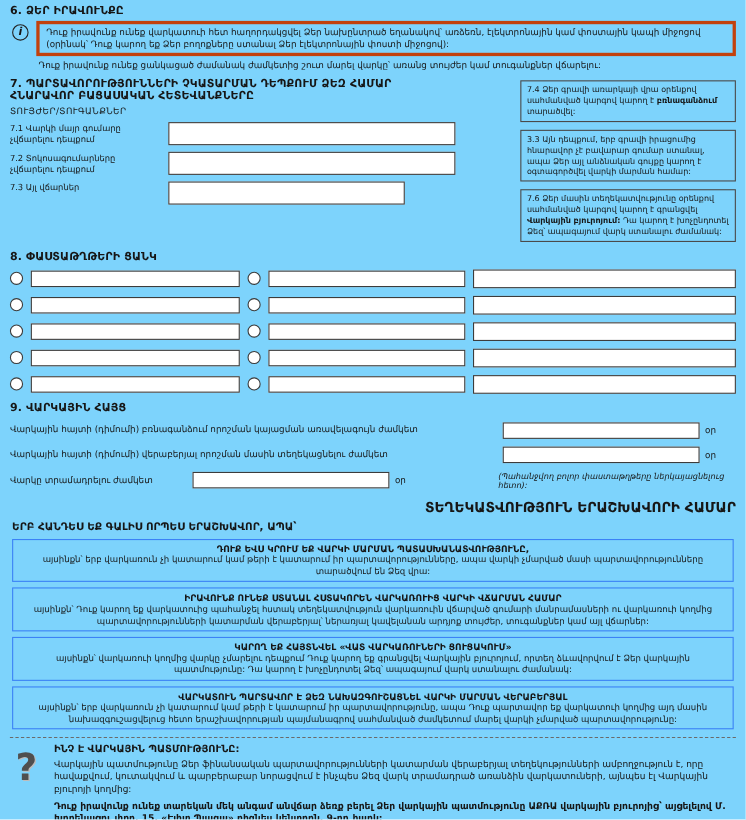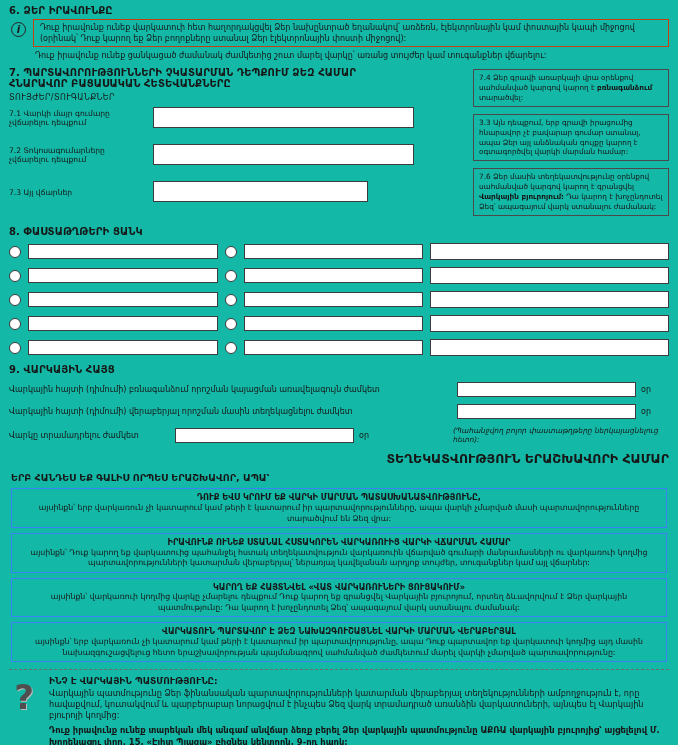--- a/index.html
+++ b/index.html
@@ -1,39 +1,39 @@
 <!DOCTYPE html>
 <html><head>
 <meta charset="utf-8">
 <style>
   * { margin:0; padding:0; box-sizing:border-box; }
   html, body { background:#ffffff; }
   .page {
     position:relative; width:678px; height:745px; overflow:hidden;
-    background:#14b8a6; color:#161616;
+    background:#7dd3fc; color:#161616;
     font-family:"DejaVu Sans", sans-serif;
     padding:5px 9px 4px 9px;
   }
   .sec-title { font-weight:bold; font-size:10px; letter-spacing:.1px; }
 
   
   .s6 { margin-bottom:7px; }
   .info-row { display:flex; align-items:flex-start; margin-top:3px; }
   .info-icon { flex:0 0 15px; height:15px; border:1.4px solid #222; border-radius:50%;
     font-size:10px; font-weight:bold; font-style:italic; line-height:12px;
     display:flex; align-items:center; justify-content:center; margin:3px 7px 0 2px; }
-  .info-box { flex:1; border:1px solid #c2410c; padding:2px 6px; font-size:8px; line-height:1.4; }
+  .info-box { flex:1; border:3px solid #c2410c; padding:2px 6px; font-size:8px; line-height:1.4; }
   .s6-p2 { font-size:8px; margin:4px 0 0 26px; }
 
   
   .s7 { display:flex; gap:14px; margin-bottom:8px; }
   .s7-left { flex:0 0 405px; }
   .s7-right { flex:1; display:flex; flex-direction:column; gap:7px; padding-top:2px;padding-left:45px; }
   .penalties { font-size:8px; letter-spacing:.4px; margin:4px 0 5px 0; }
-  .f-row { display:flex; align-items:center; margin-bottom:16px;gap:36px; }
+  .f-row { display:flex; align-items:flex-start; margin-bottom:6px;gap:36px; }
   .f-label { flex:0 0 108px; font-size:7.6px; line-height:1.25; padding-top:1px; }
   .f-input { flex:1; height:21px; border:1px solid #3c3c3c; background:#fff; }
   .f-input.short { flex:0 0 215px; }
   .note { border:1px solid #4a4a4a; padding:3px 5px; font-size:7.3px; line-height:1.35; }
 
   
   .s8 { margin-bottom:8px; }
   .d-rows { margin-top:6px; }
   .d-row { display:flex; align-items:center; gap:7px; margin-bottom:7px; }
   .radio { flex:0 0 12px; height:12px; border:1.2px solid #3c3c3c; border-radius:50%; background:#fff; }

